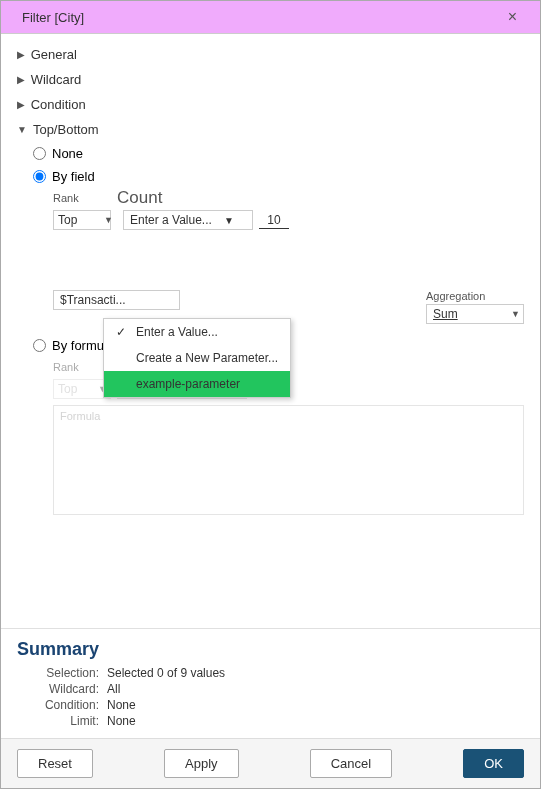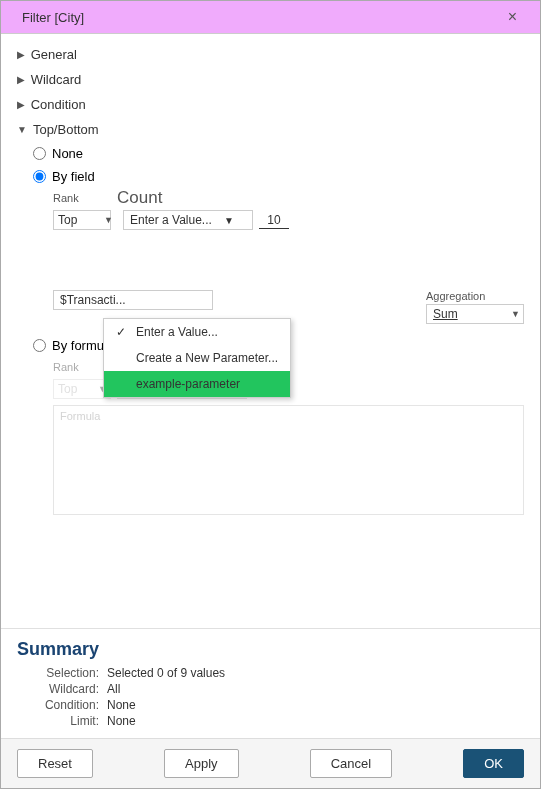--- a/index.html
+++ b/index.html
@@ -365,21 +365,21 @@
             </div>
             <div class="dropdown-item highlighted">
               <span class="check-mark"></span>
               <span>example-parameter</span>
             </div>
           </div>
         </div>
 
         <div class="field-agg-row" style="margin-top: 60px; display:flex; gap:10px; align-items:flex-start;">
           <div class="field-section">
-            <input class="field-value" type="text" value="$Transacti..." readonly="" style="width: 160px;">
+            <input class="field-value" type="text" value="$Transacti..." readonly="" style="width: 127px;">
           </div>
           <div style="margin-left:auto;">
             <div class="small-label">Aggregation</div>
             <div class="select-wrapper agg-select-wrap">
               <select class="agg-select" style="width:98px;padding:2px 20px 2px 6px;text-decoration:underline;">
                 <option>Sum</option>
                 <option>Average</option>
                 <option>Min</option>
                 <option>Max</option>
               </select>

